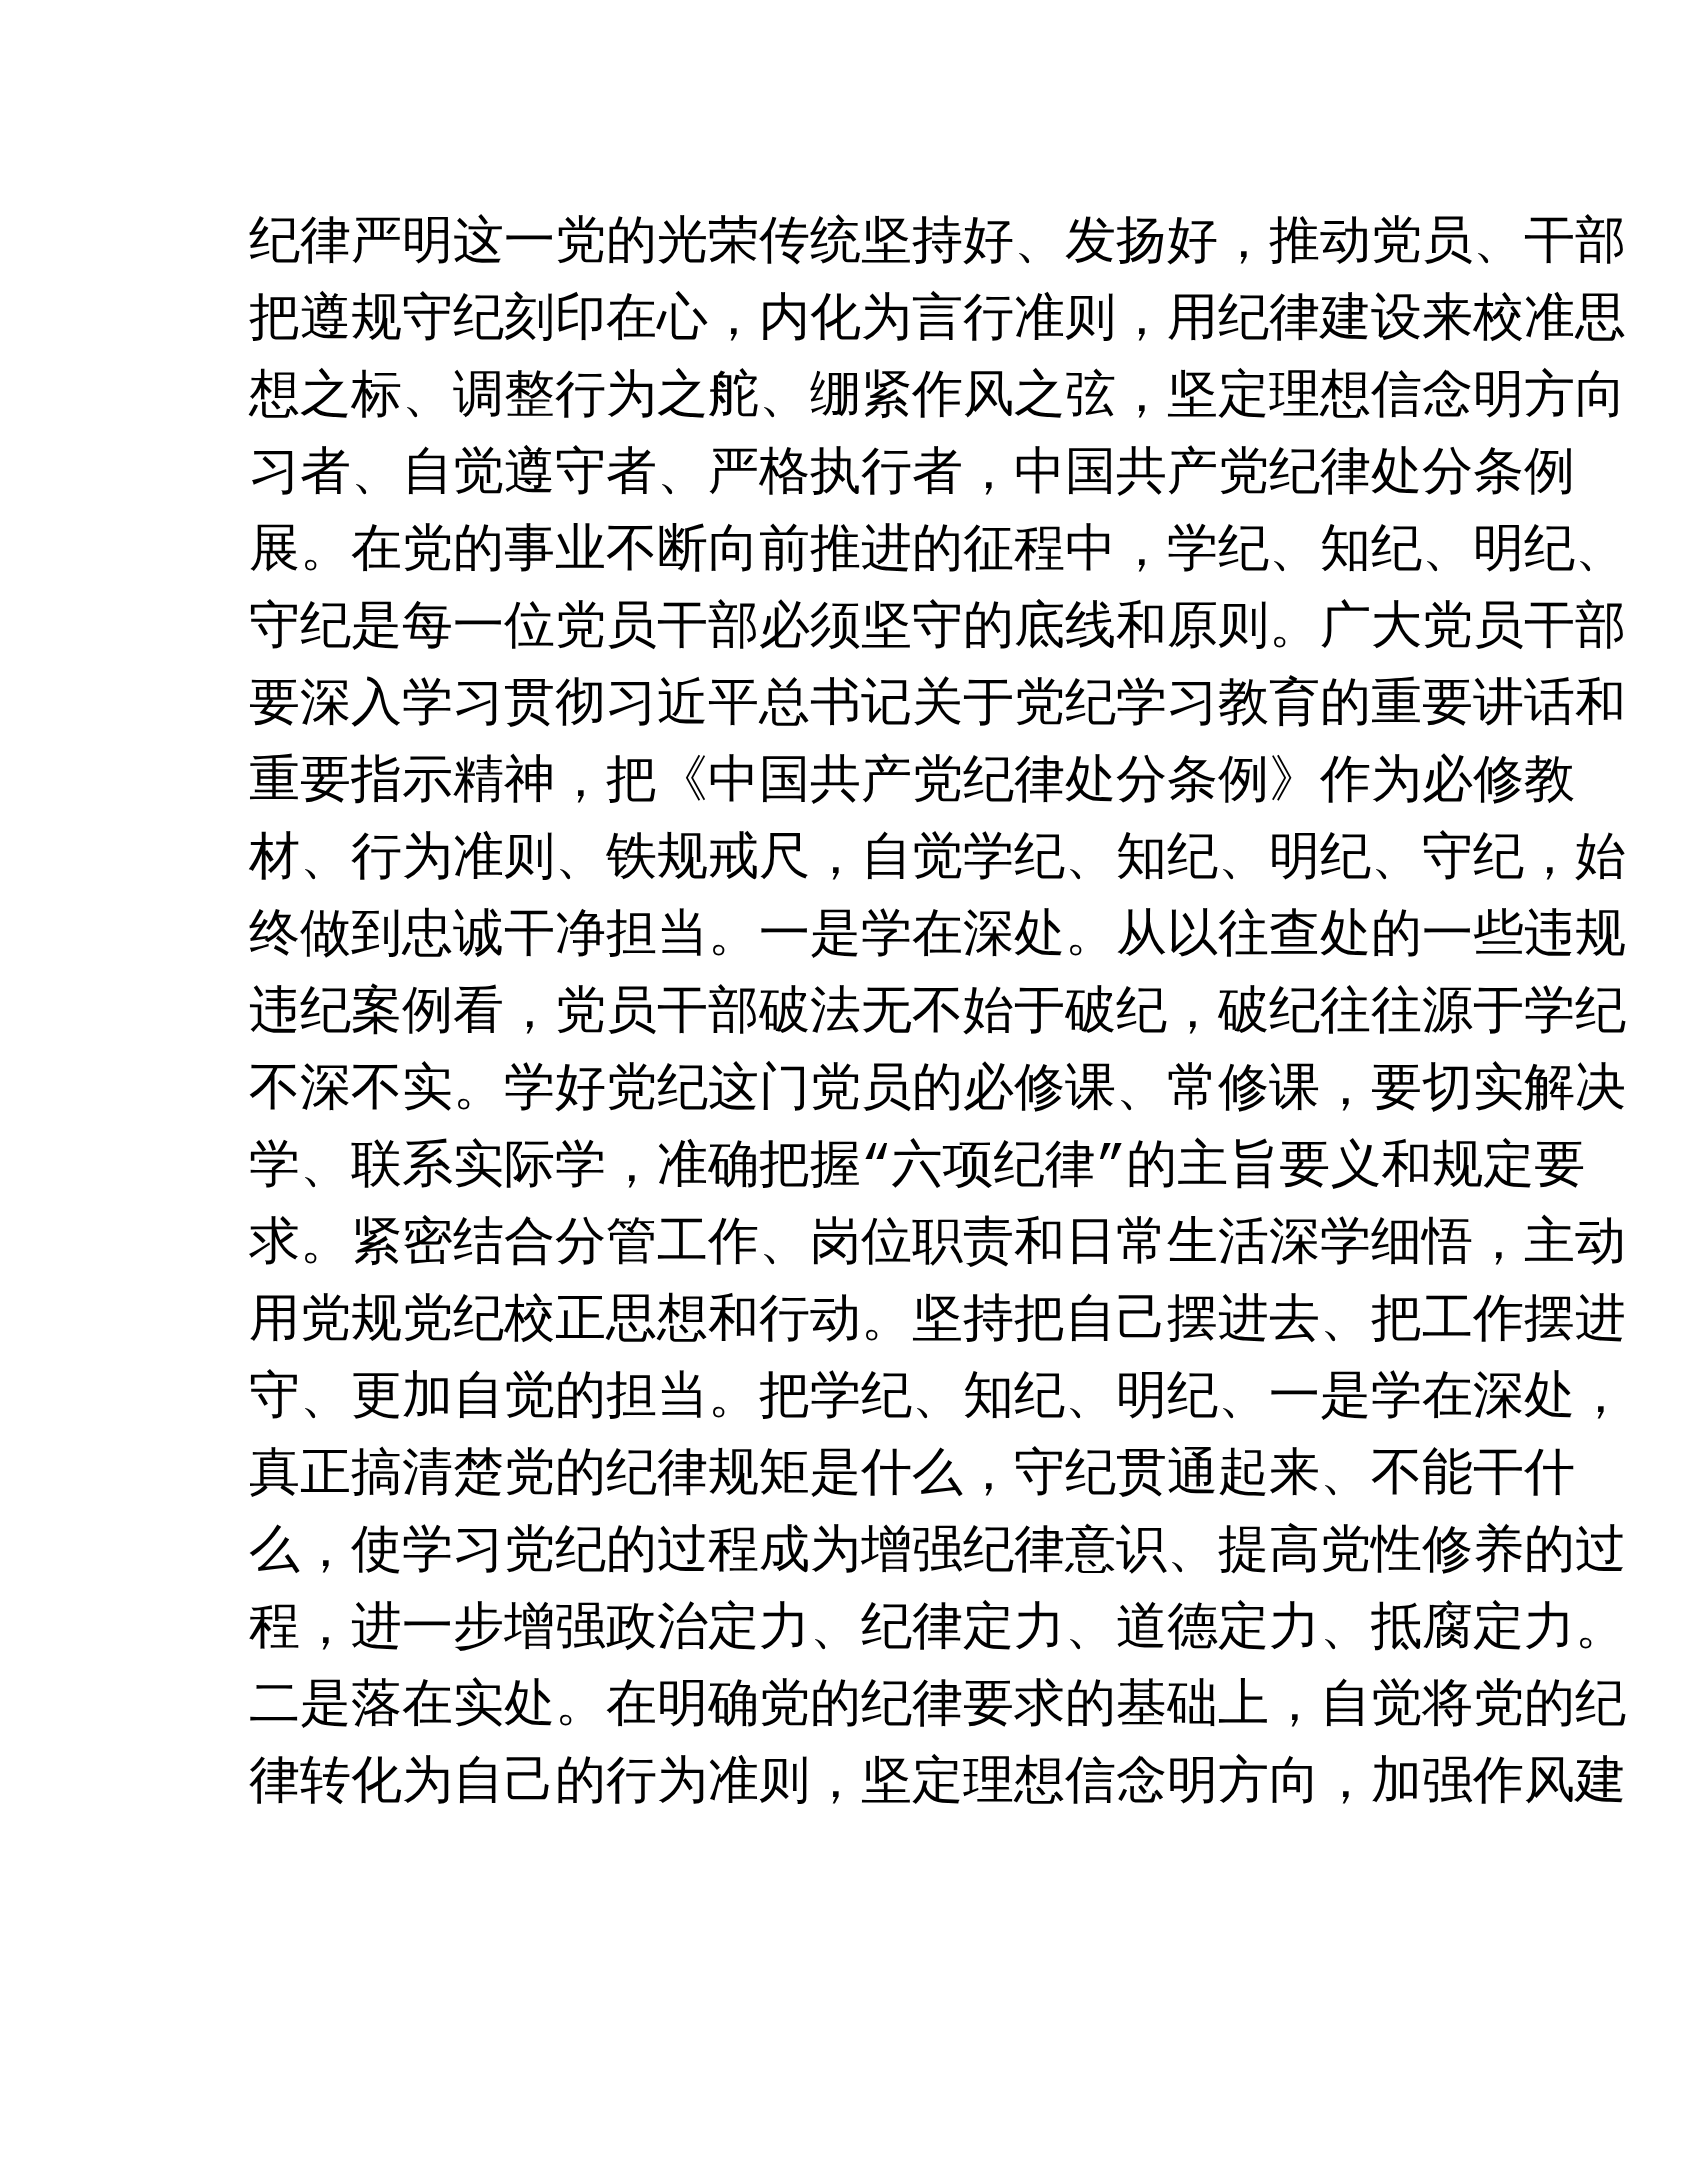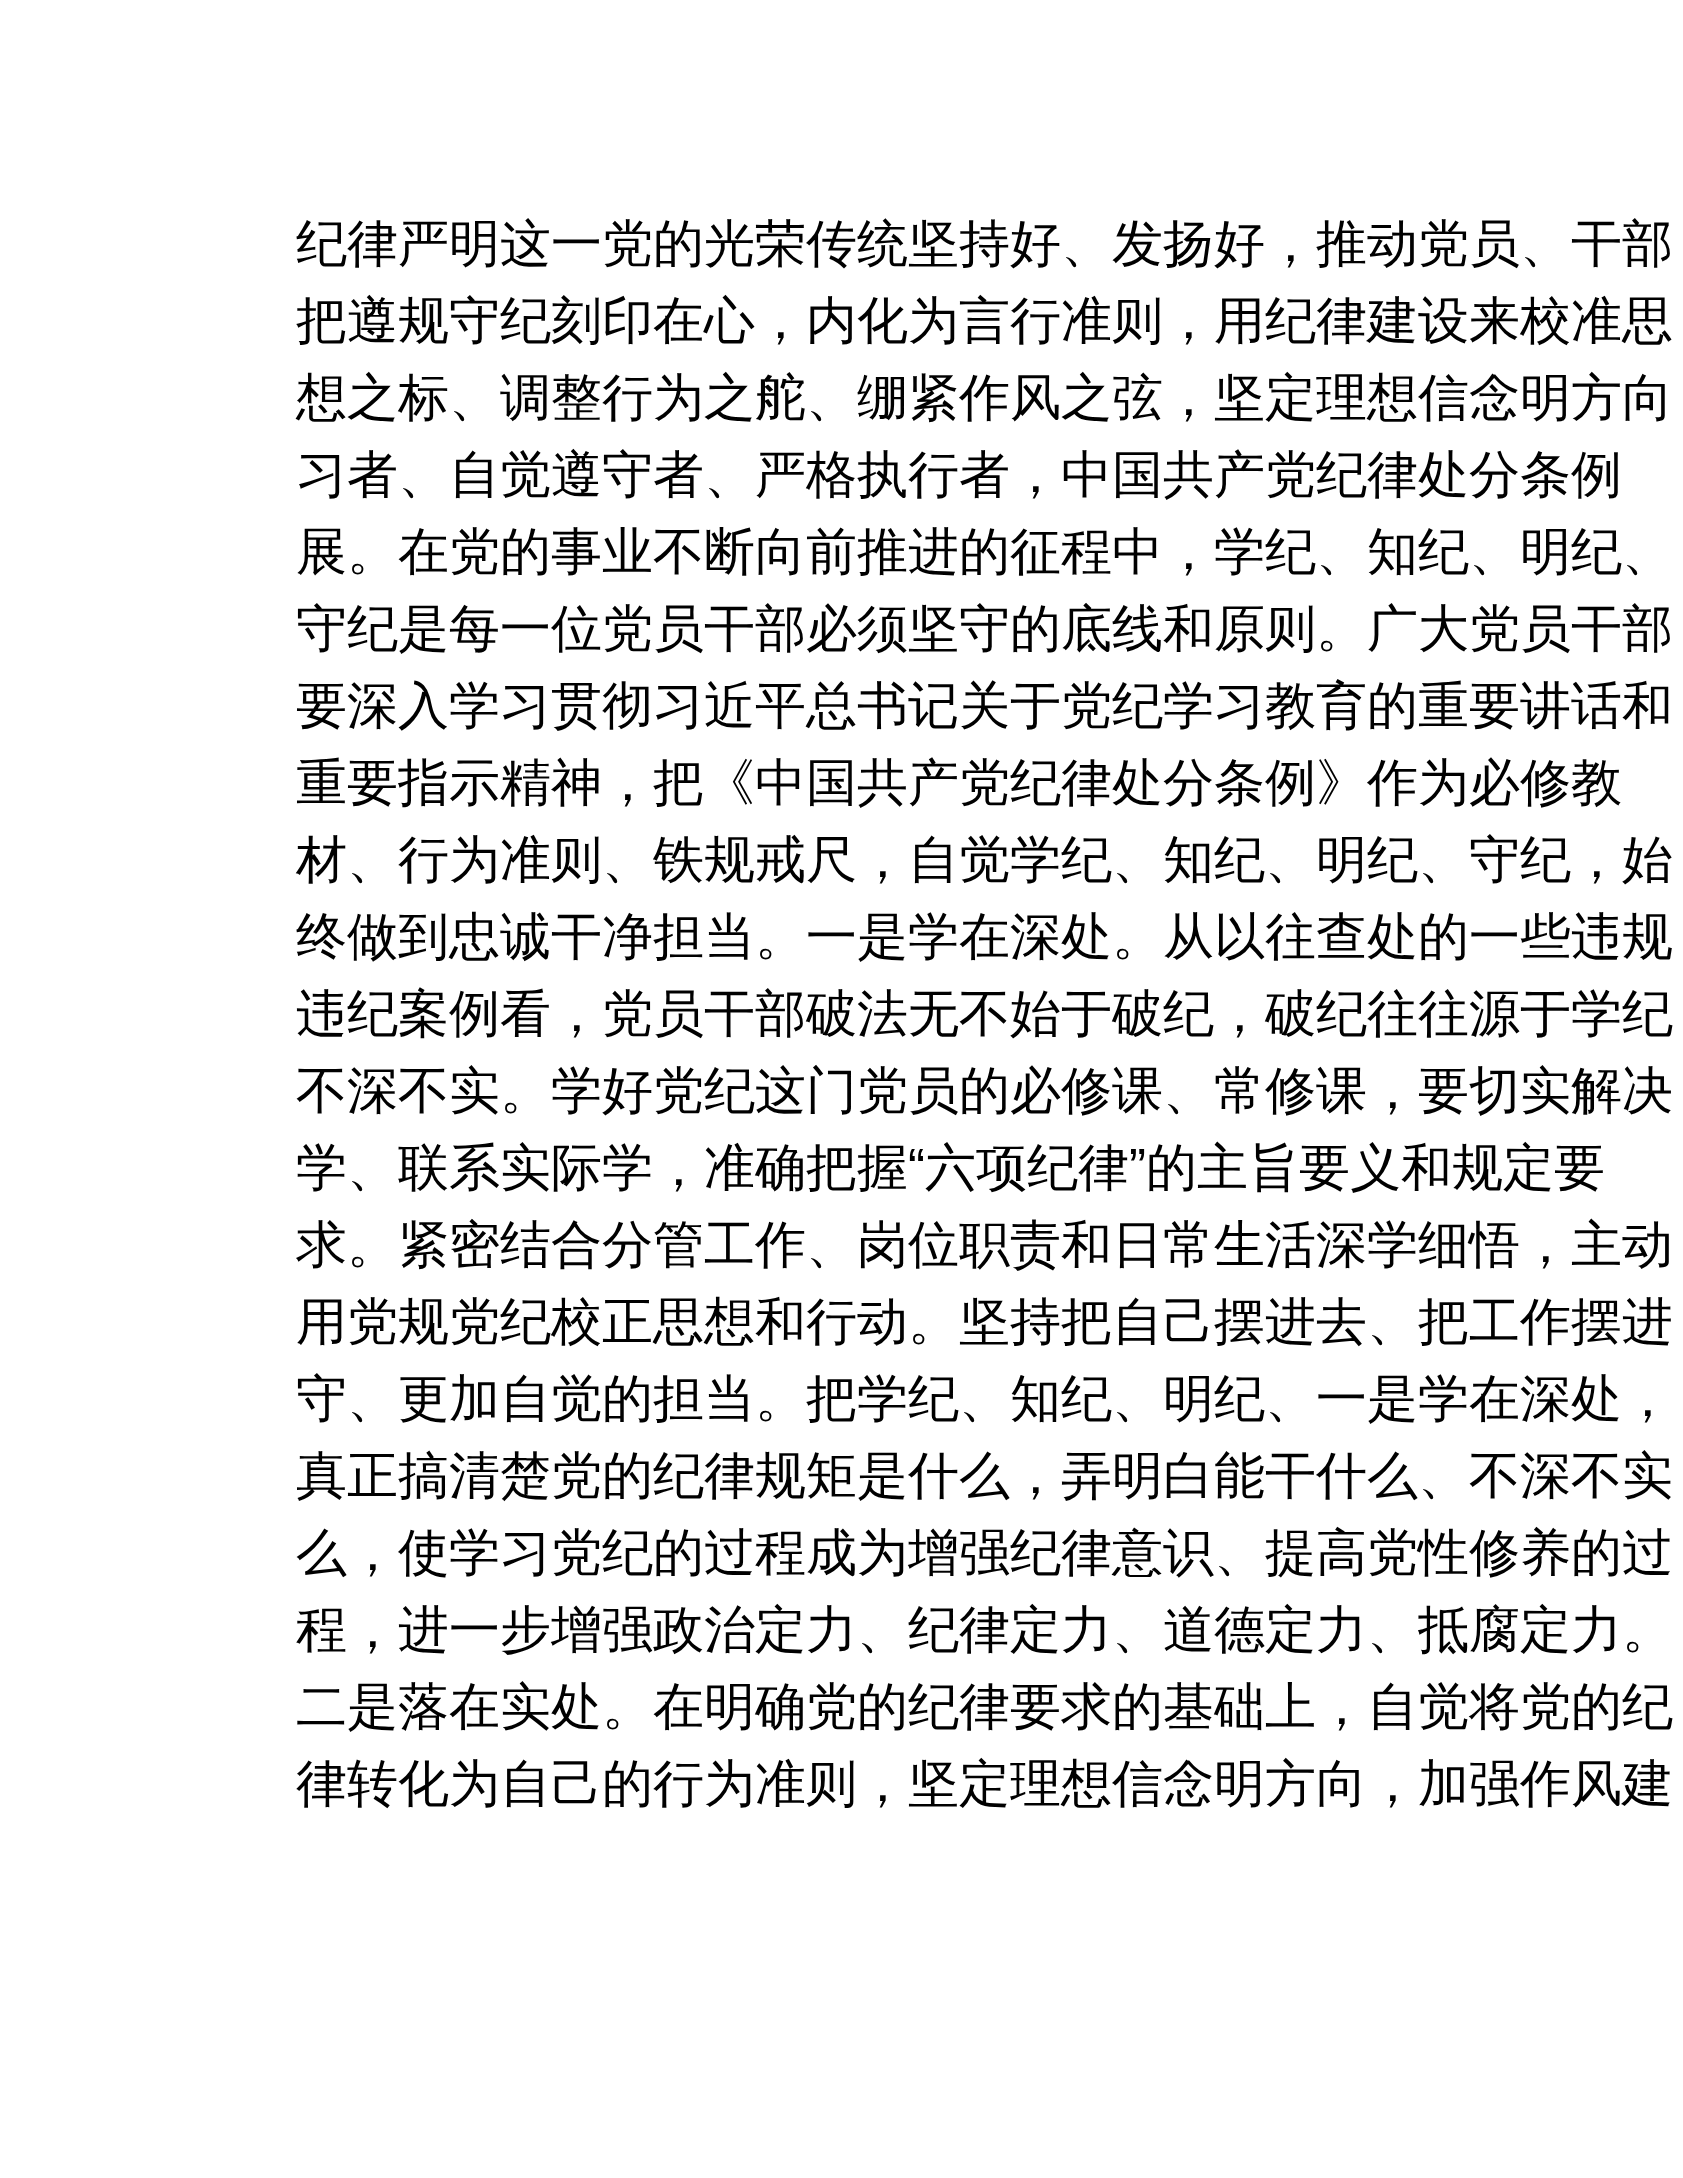--- a/index.html
+++ b/index.html
@@ -19,26 +19,25 @@
       top: 0;
       width: 1683px;
       height: 2178px;
       background: #ffffff;
     }
     .body-text {
       position: absolute;
       left: 249px;
       top: 205px;
       width: 1188px;
-      font-family: Liberation Sans, sans-serif;
+      font-family: Liberation Mono, monospace;
       font-size: 51px;
       line-height: 77px;
       color: #000000;
       letter-spacing: 0;
-      margin-left: 47px;
     }
     .line {
       display: block;
       height: 77px;
       white-space: nowrap;
       overflow: visible;
     }
   </style>
 </head>
 <body>
@@ -54,20 +53,20 @@
     <span class="line">要深入学习贯彻习近平总书记关于党纪学习教育的重要讲话和</span>
     <span class="line">重要指示精神，把《中国共产党纪律处分条例》作为必修教</span>
     <span class="line">材、行为准则、铁规戒尺，自觉学纪、知纪、明纪、守纪，始</span>
     <span class="line">终做到忠诚干净担当。一是学在深处。从以往查处的一些违规</span>
     <span class="line">违纪案例看，党员干部破法无不始于破纪，破纪往往源于学纪</span>
     <span class="line">不深不实。学好党纪这门党员的必修课、常修课，要切实解决</span>
     <span class="line">学、联系实际学，准确把握“六项纪律”的主旨要义和规定要</span>
     <span class="line">求。紧密结合分管工作、岗位职责和日常生活深学细悟，主动</span>
     <span class="line">用党规党纪校正思想和行动。坚持把自己摆进去、把工作摆进</span>
     <span class="line">守、更加自觉的担当。把学纪、知纪、明纪、一是学在深处，</span>
-    <span class="line">真正搞清楚党的纪律规矩是什么，弄明白能干什么、不深不实</span>
+    <span class="line">真正搞清楚党的纪律规矩是什么，守纪贯通起来、不能干什</span>
     <span class="line">么，使学习党纪的过程成为增强纪律意识、提高党性修养的过</span>
     <span class="line">程，进一步增强政治定力、纪律定力、道德定力、抵腐定力。</span>
     <span class="line">二是落在实处。在明确党的纪律要求的基础上，自觉将党的纪</span>
     <span class="line">律转化为自己的行为准则，坚定理想信念明方向，加强作风建</span>
   </div>
 </div>
 
 
 </body></html>

